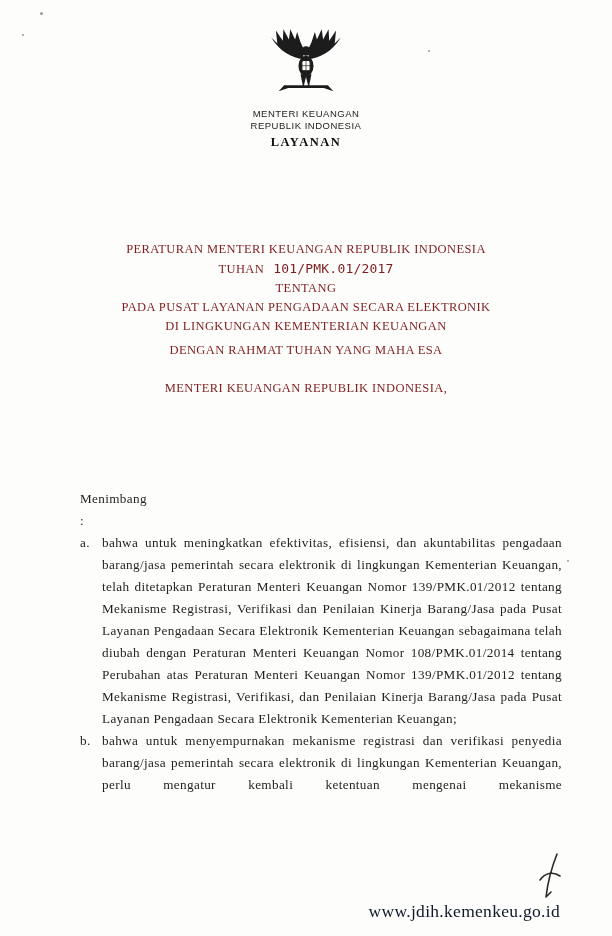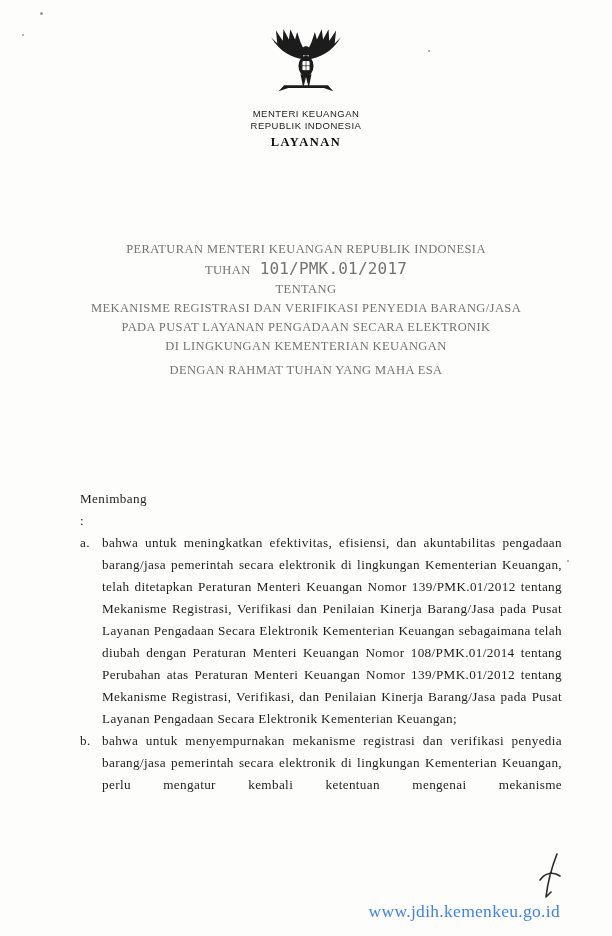--- a/index.html
+++ b/index.html
@@ -19,25 +19,25 @@
     font-size:9.5px; letter-spacing:0.5px; line-height:11.5px; color:#222;
   }
   .salinan {
     margin-top:4px; font-family:"Liberation Serif", serif;
     font-weight:bold; font-size:12.5px; letter-spacing:1.5px; color:#111;
   }
 
   
   .title-block { position:absolute; top:240px; left:0; width:612px; text-align:center; }
   .title-line {
-    font-size:12.5px; line-height:19px; letter-spacing:0.4px; color:#737373;
+    font-size:12.5px; line-height:19px; letter-spacing:0.4px; color:#7f1d1d;
   }
   .nomor-value {
     font-family:"DejaVu Sans Mono", monospace;
-    font-size:16px; letter-spacing:0.2px; margin-left:9px;
+    font-size:13px; letter-spacing:0.2px; margin-left:9px;
   }
   .invocation { margin-top:5px; }
   .issuer { margin-top:19px; }
 
   
   .considerations {
     position:absolute; top:488px; left:80px; width:482px;
     display:flex; align-items:flex-start;
     font-size:13.2px; line-height:22px; letter-spacing:0.35px; color:#1f1f1f;flex-direction:column;
   }
@@ -106,24 +106,24 @@
     <div class="ministry-line">REPUBLIK INDONESIA</div>
     <div class="salinan">LAYANAN</div>
   </div>
 
   <div class="title-block">
     <div class="title-line">PERATURAN MENTERI KEUANGAN REPUBLIK INDONESIA</div>
     <div class="title-line">
       <span>TUHAN</span><span class="nomor-value">101/PMK.01/2017</span>
     </div>
     <div class="title-line">TENTANG</div>
-    <div class="title-line">MEKANISME REGISTRASI DAN VERIFIKASI PENYEDIA BARANG/JASA</div>
     <div class="title-line">PADA PUSAT LAYANAN PENGADAAN SECARA ELEKTRONIK</div>
     <div class="title-line">DI LINGKUNGAN KEMENTERIAN KEUANGAN</div>
     <div class="title-line invocation">DENGAN RAHMAT TUHAN YANG MAHA ESA</div>
+    <div class="title-line issuer">MENTERI KEUANGAN REPUBLIK INDONESIA,</div>
   </div>
 
   <div class="considerations">
     <div class="c-label">Menimbang</div>
     <div class="c-colon">:</div>
     <div class="c-items">
       <div class="c-item">
         <div class="c-marker">a.</div>
         <div class="c-text">bahwa untuk meningkatkan efektivitas, efisiensi, dan akuntabilitas pengadaan barang/jasa pemerintah secara elektronik di lingkungan Kementerian Keuangan, telah ditetapkan Peraturan Menteri Keuangan Nomor 139/PMK.01/2012 tentang Mekanisme Registrasi, Verifikasi dan Penilaian Kinerja Barang/Jasa pada Pusat Layanan Pengadaan Secara Elektronik Kementerian Keuangan sebagaimana telah diubah dengan Peraturan Menteri Keuangan Nomor 108/PMK.01/2014 tentang Perubahan atas Peraturan Menteri Keuangan Nomor 139/PMK.01/2012 tentang Mekanisme Registrasi, Verifikasi, dan Penilaian Kinerja Barang/Jasa pada Pusat Layanan Pengadaan Secara Elektronik Kementerian Keuangan;</div>
       </div>
@@ -133,15 +133,15 @@
       </div>
     </div>
   </div>
 
   <div class="paraf">
     <svg width="28" height="48" viewBox="0 0 28 48">
       <path d="M21,2 C17,12 12,28 10,45 M4,28 C9,21 17,19 24,24 M10,45 L15,40" fill="none" stroke="#2a2a2a" stroke-width="1.6" stroke-linecap="round"></path>
     </svg>
   </div>
 
-  <a class="footer-link" style="color: #3b82f6;">www.jdih.kemenkeu.go.id</a>
+  <a class="footer-link" style="color: #0f172a;">www.jdih.kemenkeu.go.id</a>
 
 </div>
 
 </body></html>

